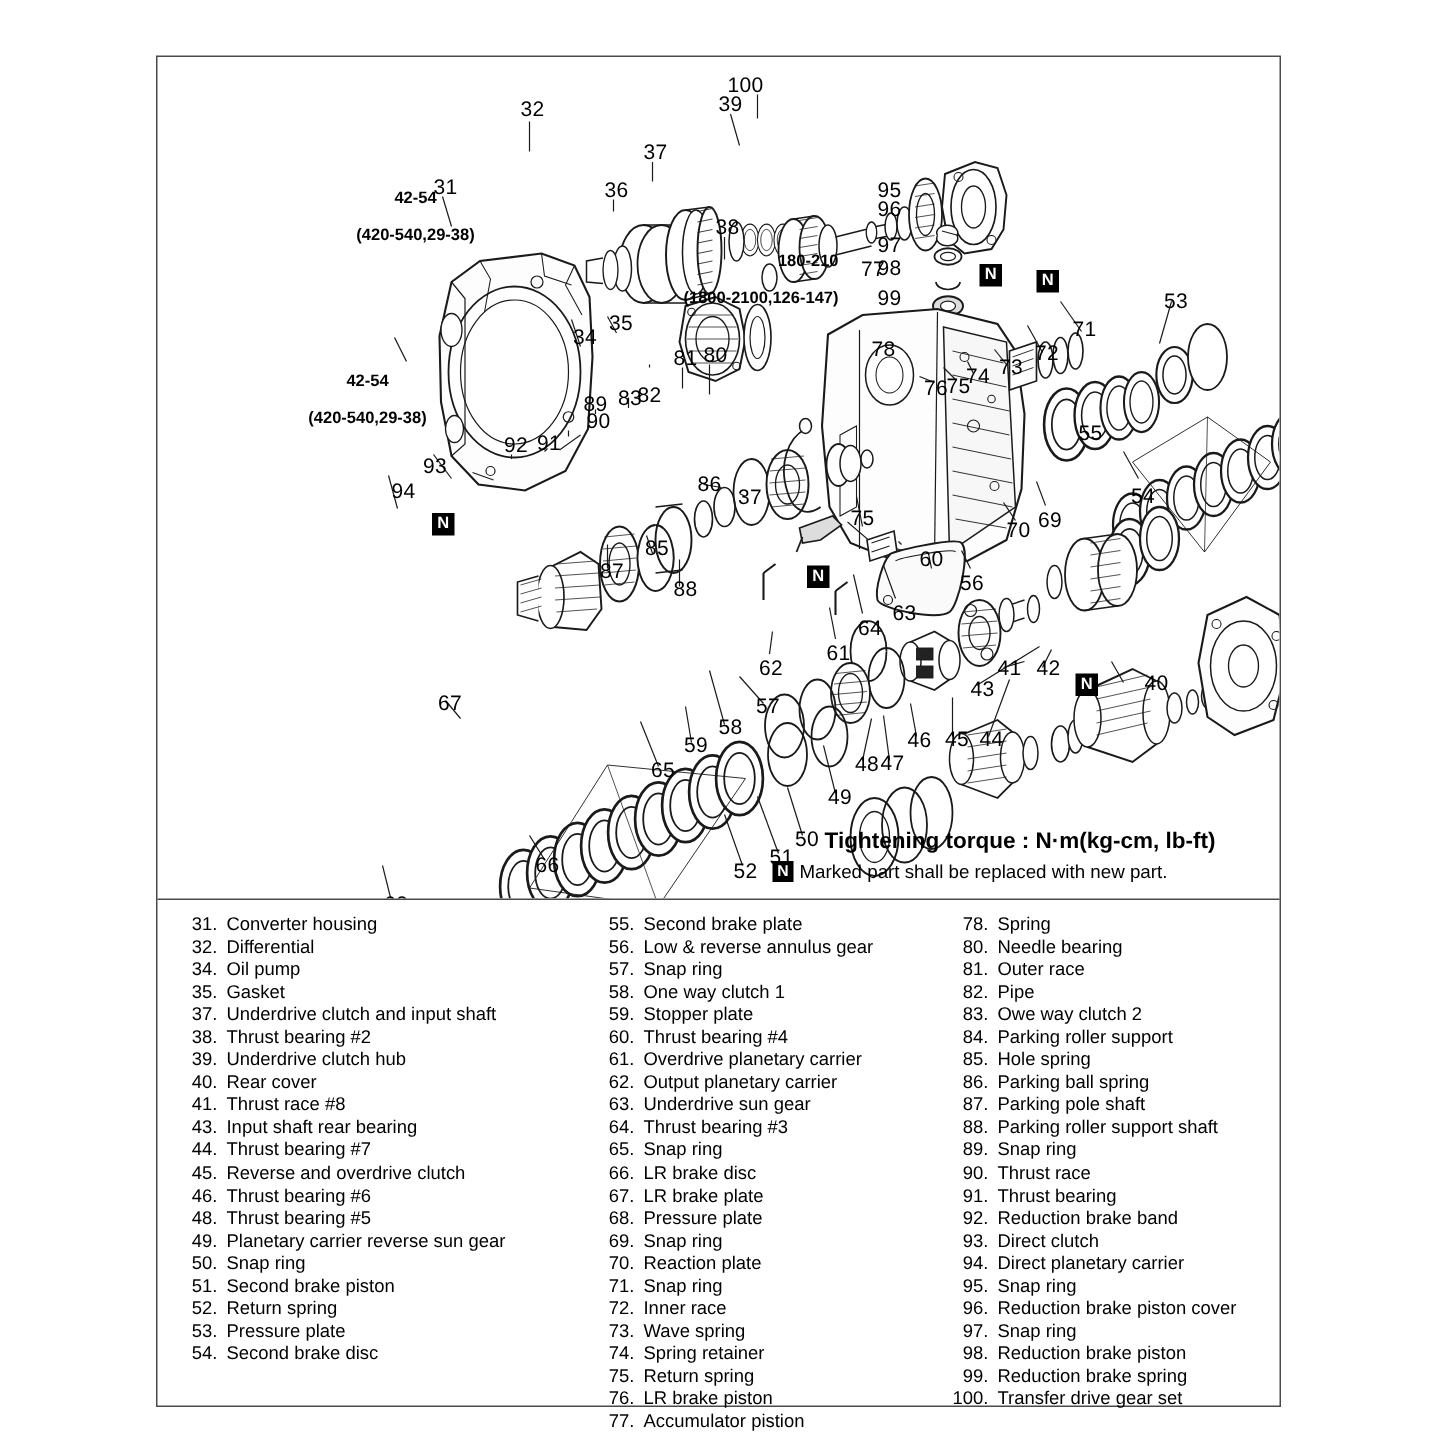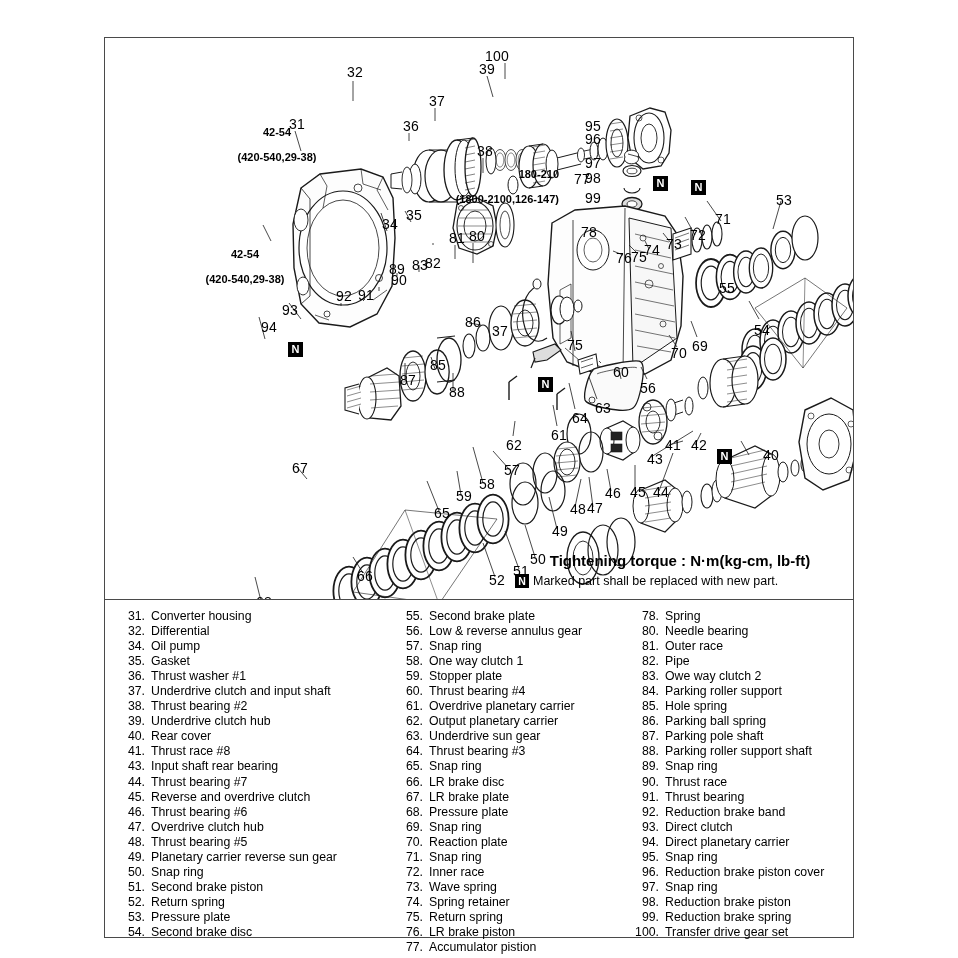--- a/index.html
+++ b/index.html
@@ -738,24 +738,20 @@
           </div>
           <div class="legend-row">
             <span class="legend-num">34.</span>
             <span class="legend-name">Oil pump</span>
           </div>
           <div class="legend-row">
             <span class="legend-num">35.</span>
             <span class="legend-name">Gasket</span>
           </div>
           <div class="legend-row">
-            <span class="legend-num">36.</span>
-            <span class="legend-name">Thrust washer #1</span>
-          </div>
-          <div class="legend-row">
             <span class="legend-num">37.</span>
             <span class="legend-name">Underdrive clutch and input shaft</span>
           </div>
           <div class="legend-row">
             <span class="legend-num">38.</span>
             <span class="legend-name">Thrust bearing #2</span>
           </div>
           <div class="legend-row">
             <span class="legend-num">39.</span>
             <span class="legend-name">Underdrive clutch hub</span>
@@ -778,24 +774,20 @@
           </div>
           <div class="legend-row">
             <span class="legend-num">45.</span>
             <span class="legend-name">Reverse and overdrive clutch</span>
           </div>
           <div class="legend-row">
             <span class="legend-num">46.</span>
             <span class="legend-name">Thrust bearing #6</span>
           </div>
           <div class="legend-row">
-            <span class="legend-num">47.</span>
-            <span class="legend-name">Overdrive clutch hub</span>
-          </div>
-          <div class="legend-row">
             <span class="legend-num">48.</span>
             <span class="legend-name">Thrust bearing #5</span>
           </div>
           <div class="legend-row">
             <span class="legend-num">49.</span>
             <span class="legend-name">Planetary carrier reverse sun gear</span>
           </div>
           <div class="legend-row">
             <span class="legend-num">50.</span>
             <span class="legend-name">Snap ring</span>

